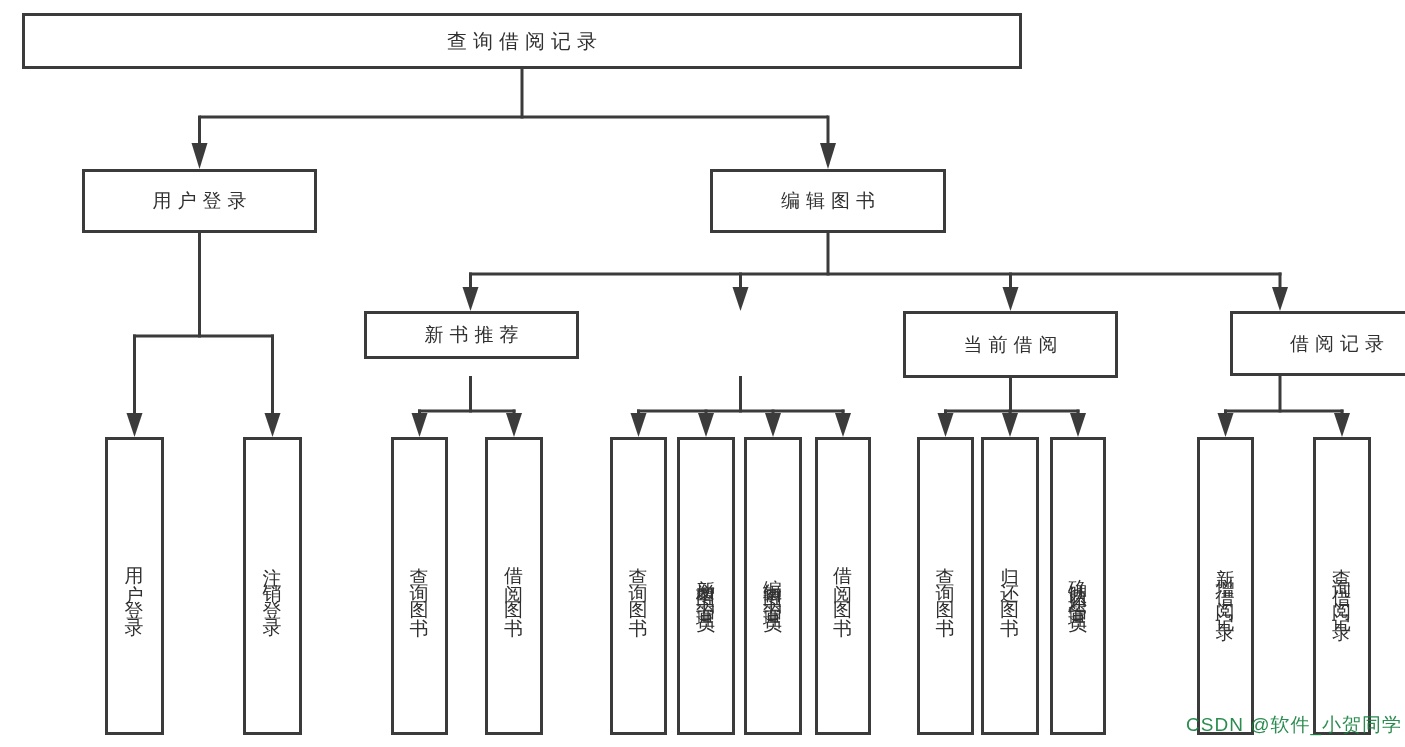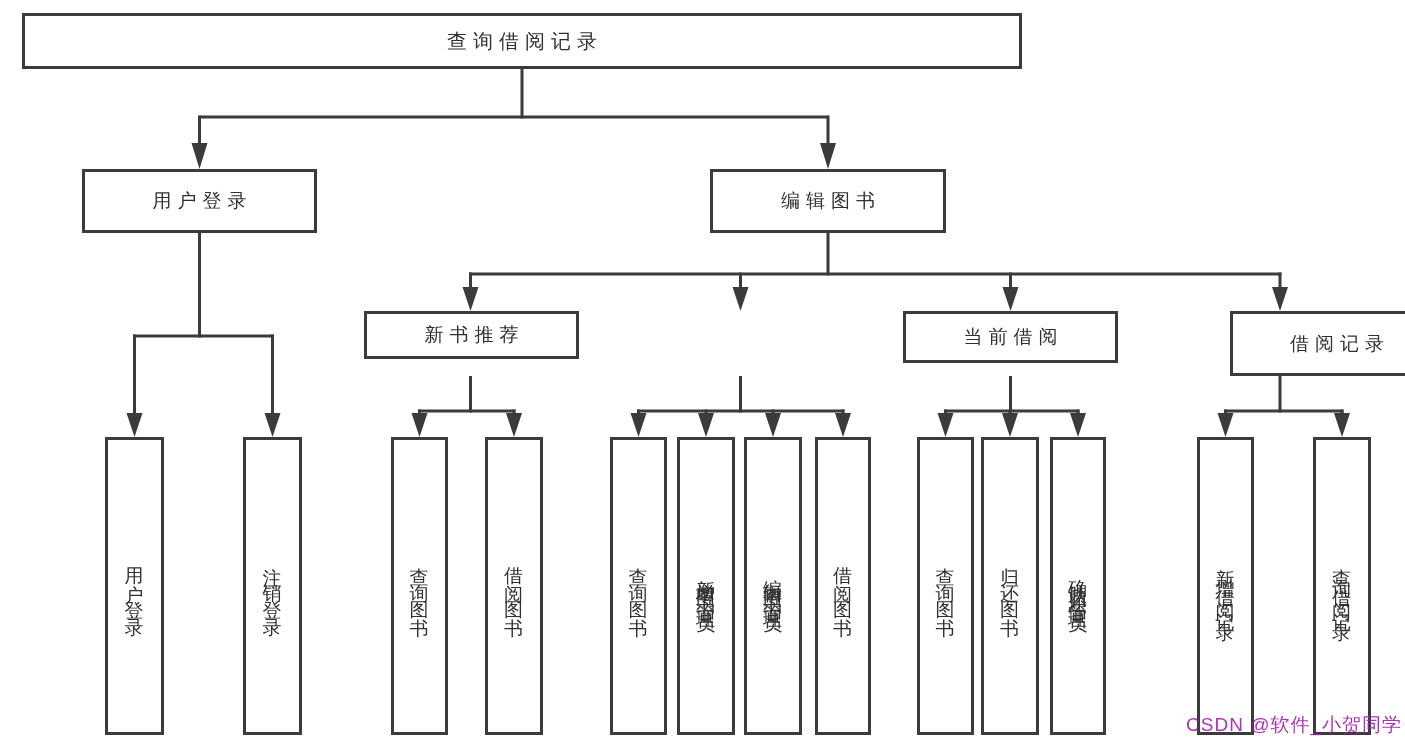--- a/index.html
+++ b/index.html
@@ -18,21 +18,21 @@
   .root .hlabel{font-size:20px;}
   .vtext{
     writing-mode:vertical-rl;text-orientation:mixed;
     font-size:19px;line-height:1;white-space:nowrap;color:#303030;
   }
   .vs{letter-spacing:17px;}
   .vm{letter-spacing:11px;}
   .vl{letter-spacing:5px;}
   #watermark{
     position:absolute;right:3px;top:712px;font-size:19px;letter-spacing:1px;
-    color:#a21caf;opacity:.9;white-space:nowrap;
+    color:#15803d;opacity:.9;white-space:nowrap;
   }
 </style>
 </head>
 <body>
 
 <div id="stage">
 
   <svg id="wires" viewBox="0 0 1405 747">
 
     <g>
@@ -116,21 +116,21 @@
   <div class="box" style="left:82px;top:169px;width:235px;height:64px;">
     <span class="hlabel">用户登录</span>
   </div>
   <div class="box" style="left:710px;top:169px;width:236px;height:64px;">
     <span class="hlabel">编辑图书</span>
   </div>
 
   <div class="box" style="left:364px;top:311px;width:215px;height:48px;">
     <span class="hlabel">新书推荐</span>
   </div>
-  <div class="box" style="left:903px;top:311px;width:215px;height:52px;">
+  <div class="box" style="left:903px;top:311px;width:215px;height:67px;">
     <span class="hlabel">当前借阅</span>
   </div>
   <div class="box" style="left:1230px;top:311px;width:214px;height:65px;">
     <span class="hlabel">借阅记录</span>
   </div>
 
   <div class="box" style="left:105px;top:437px;width:59px;height:298px;">
     <span class="vtext vs">用户登录</span>
   </div>
   <div class="box" style="left:243px;top:437px;width:59px;height:298px;">

